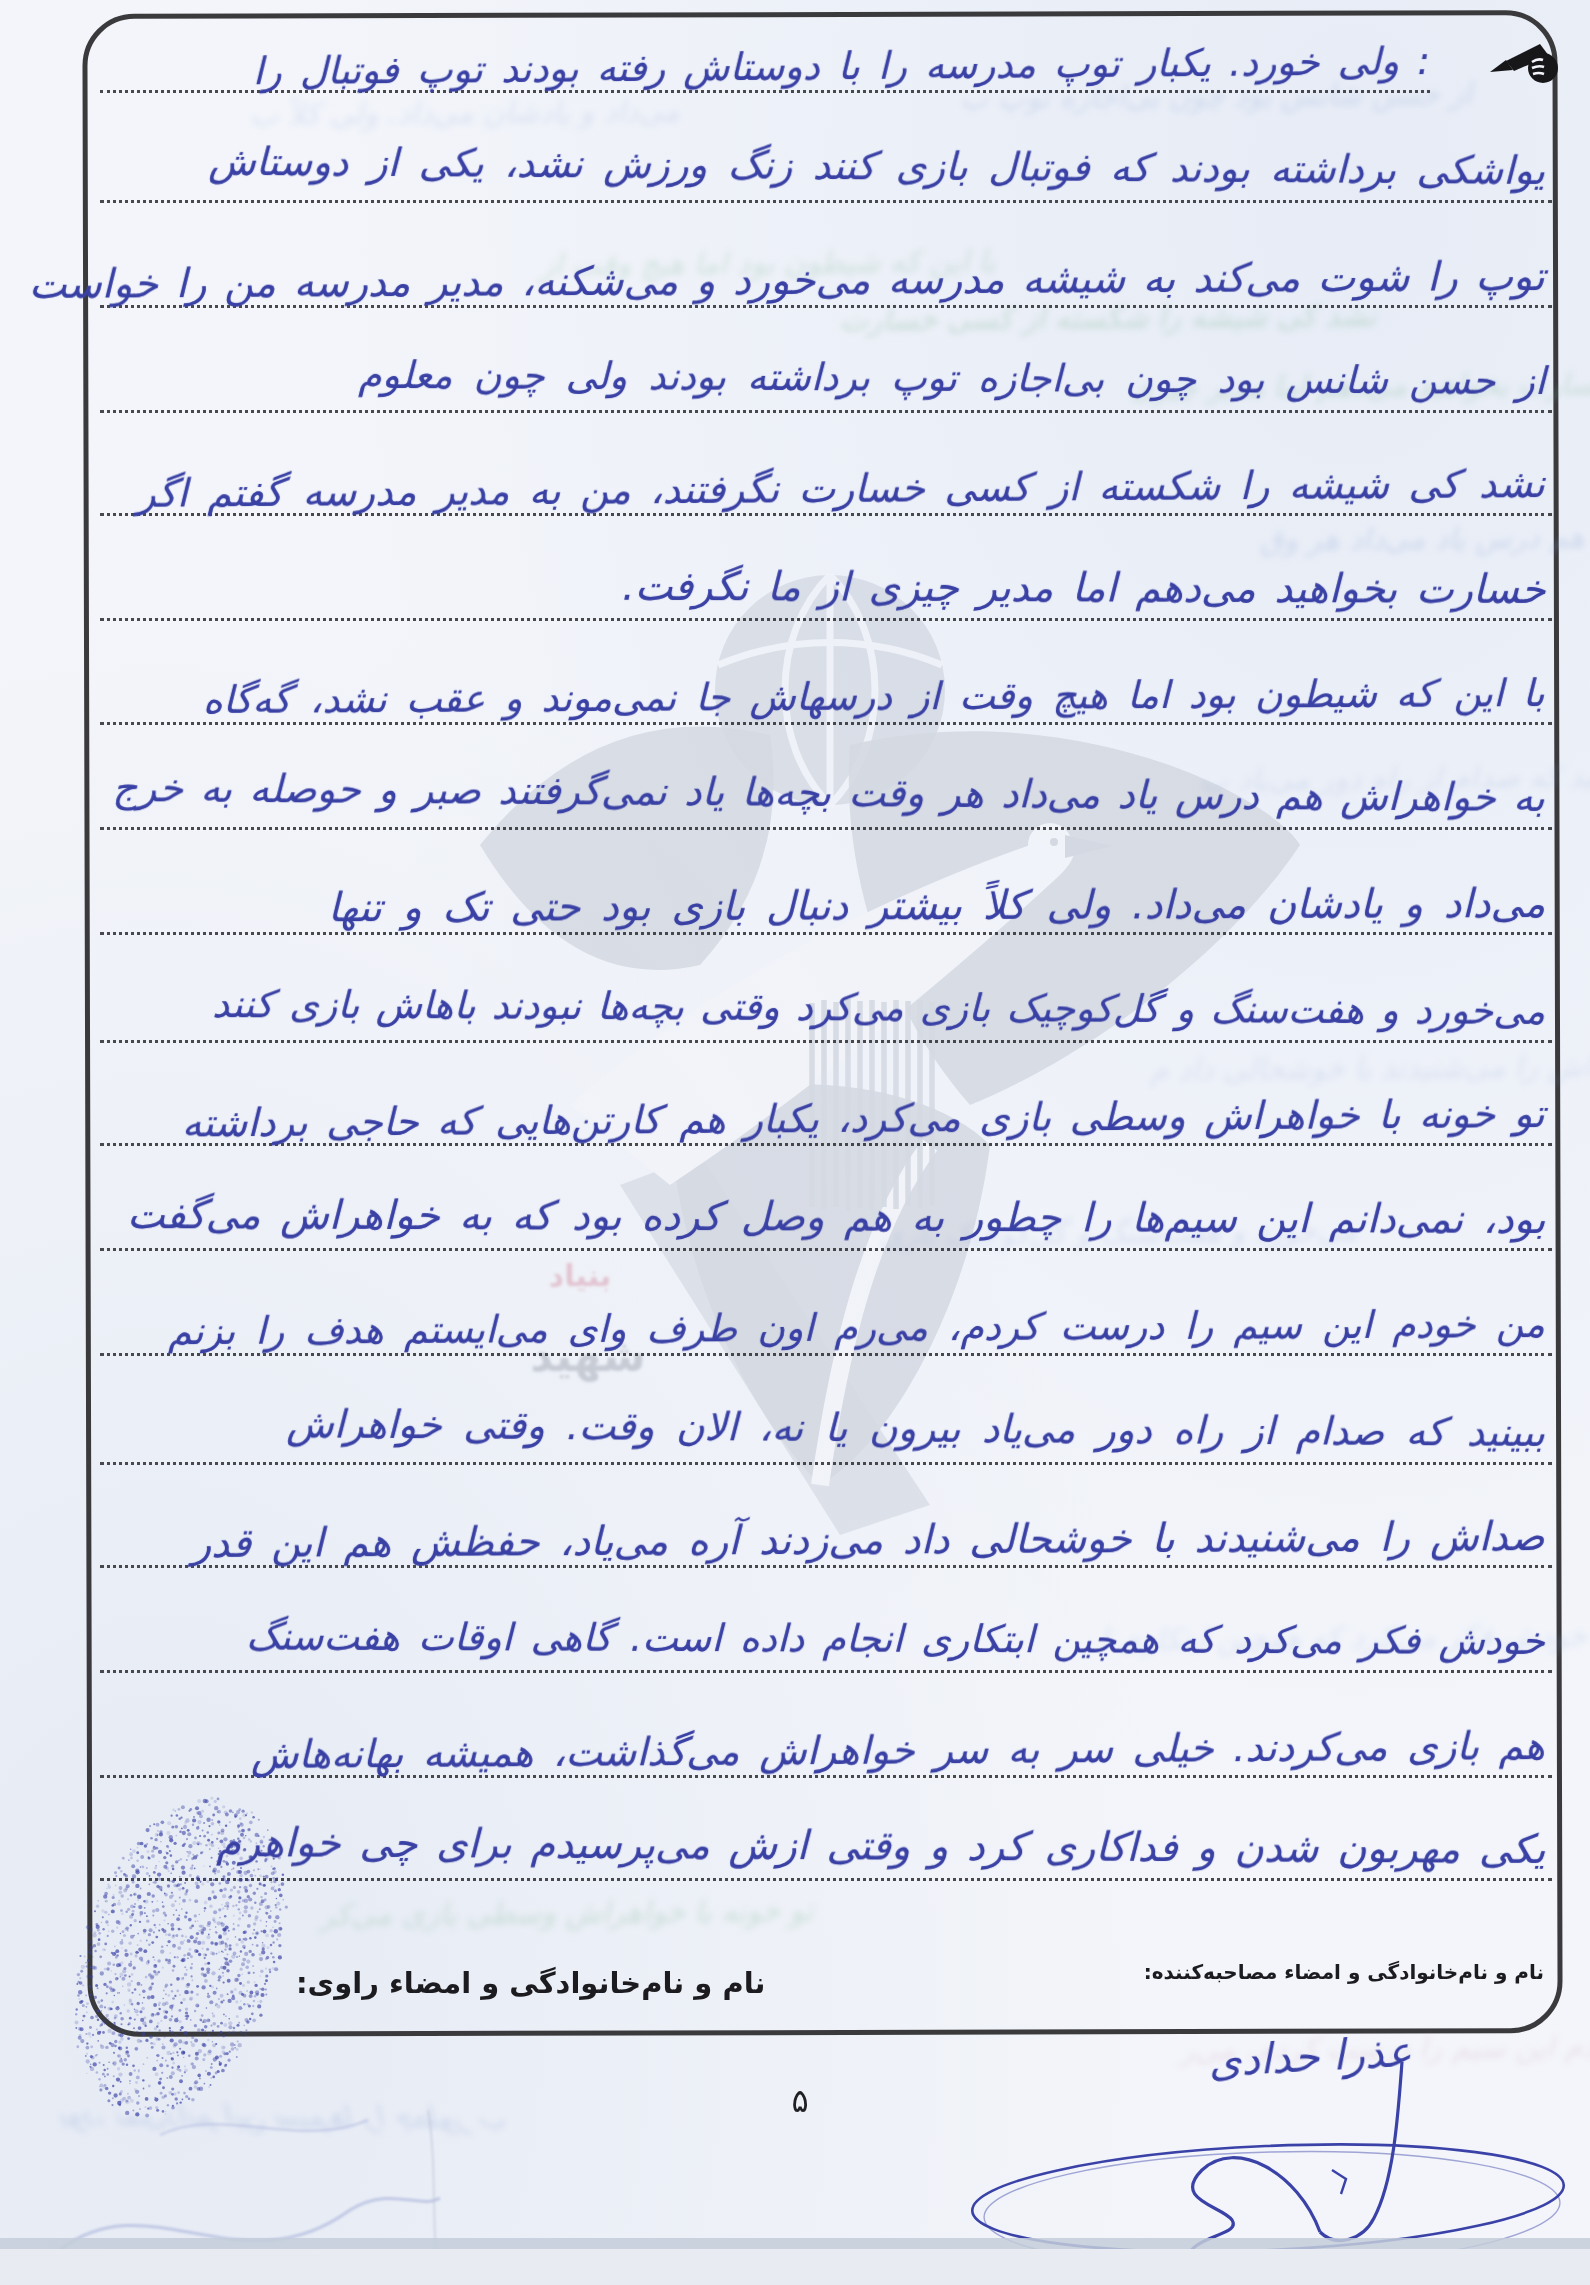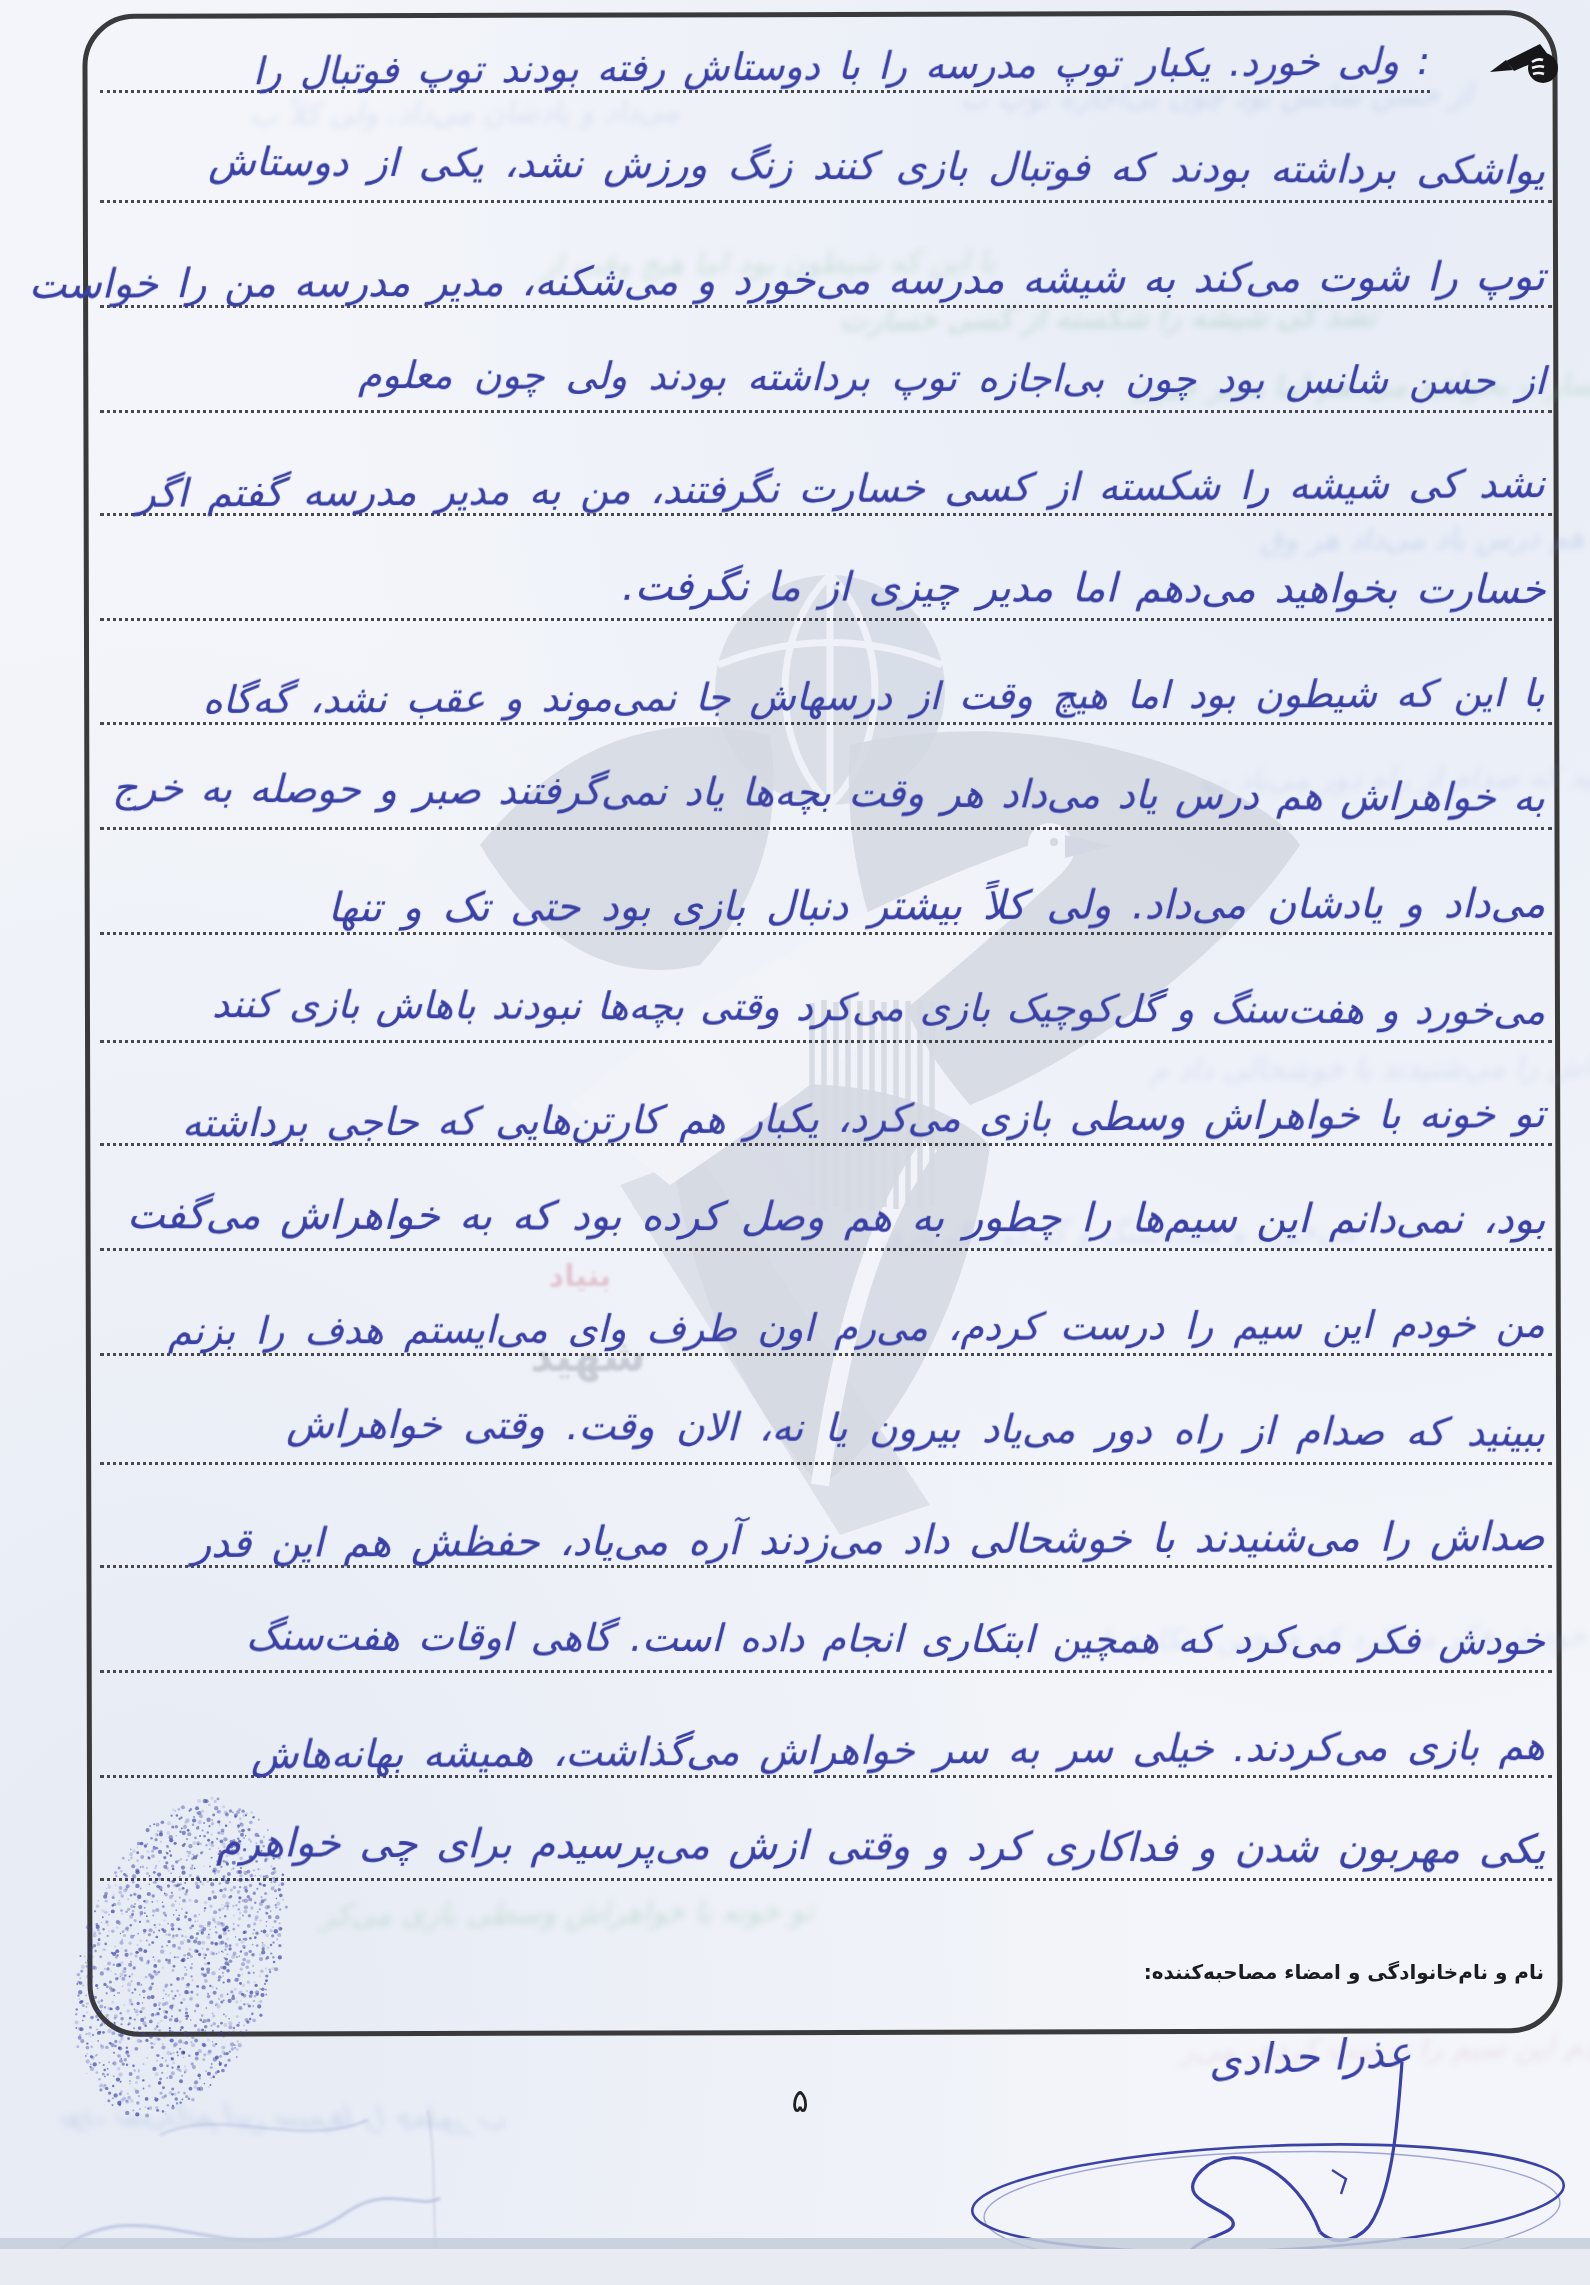--- a/index.html
+++ b/index.html
@@ -1599,20 +1599,21 @@
       <circle cx="218.8" cy="120.4" r="1.79" fill="#3840a5" opacity="0.66"></circle>
       <circle cx="221.2" cy="124.7" r="0.82" fill="#3840a5" opacity="0.34"></circle>
       <circle cx="224.3" cy="132.1" r="1.69" fill="#3840a5" opacity="0.39"></circle>
       <circle cx="218.2" cy="153.8" r="2.01" fill="#3840a5" opacity="0.49"></circle>
       <circle cx="217.9" cy="170.6" r="1.65" fill="#3840a5" opacity="0.58"></circle>
       <circle cx="217.9" cy="182.4" r="2.08" fill="#3840a5" opacity="0.69"></circle>
       <circle cx="214.2" cy="194.2" r="2.02" fill="#3840a5" opacity="0.43"></circle>
     </svg>
 
   <div class="footer-label lbl-interviewer">نام و نام‌خانوادگی و امضاء مصاحبه‌کننده:</div>
+  <div class="footer-label lbl-narrator">نام و نام‌خانوادگی و امضاء راوی:</div>
 
   <div class="page-number">۵</div>
 
   <div class="sig-name">عذرا حدادی</div>
   <svg class="sig-svg" width="690" height="265" viewBox="0 0 690 265">
     <g fill="none" stroke="#3a42a8">
       <ellipse cx="368" cy="178" rx="296" ry="52" stroke-width="2.6" transform="rotate(-2.5 368 178)"></ellipse>
       <ellipse cx="372" cy="190" rx="288" ry="58" stroke-width="1.4" opacity=".45" transform="rotate(-1.5 372 190)"></ellipse>
       <path d="M502,42 C498,95 494,160 474,198 C463,220 436,228 420,212" stroke-width="3.2"></path>
       <path d="M420,212 C398,152 336,118 302,150 C272,180 322,186 332,200 C342,216 292,214 286,240 C280,266 342,262 354,240" stroke-width="3.2"></path>

